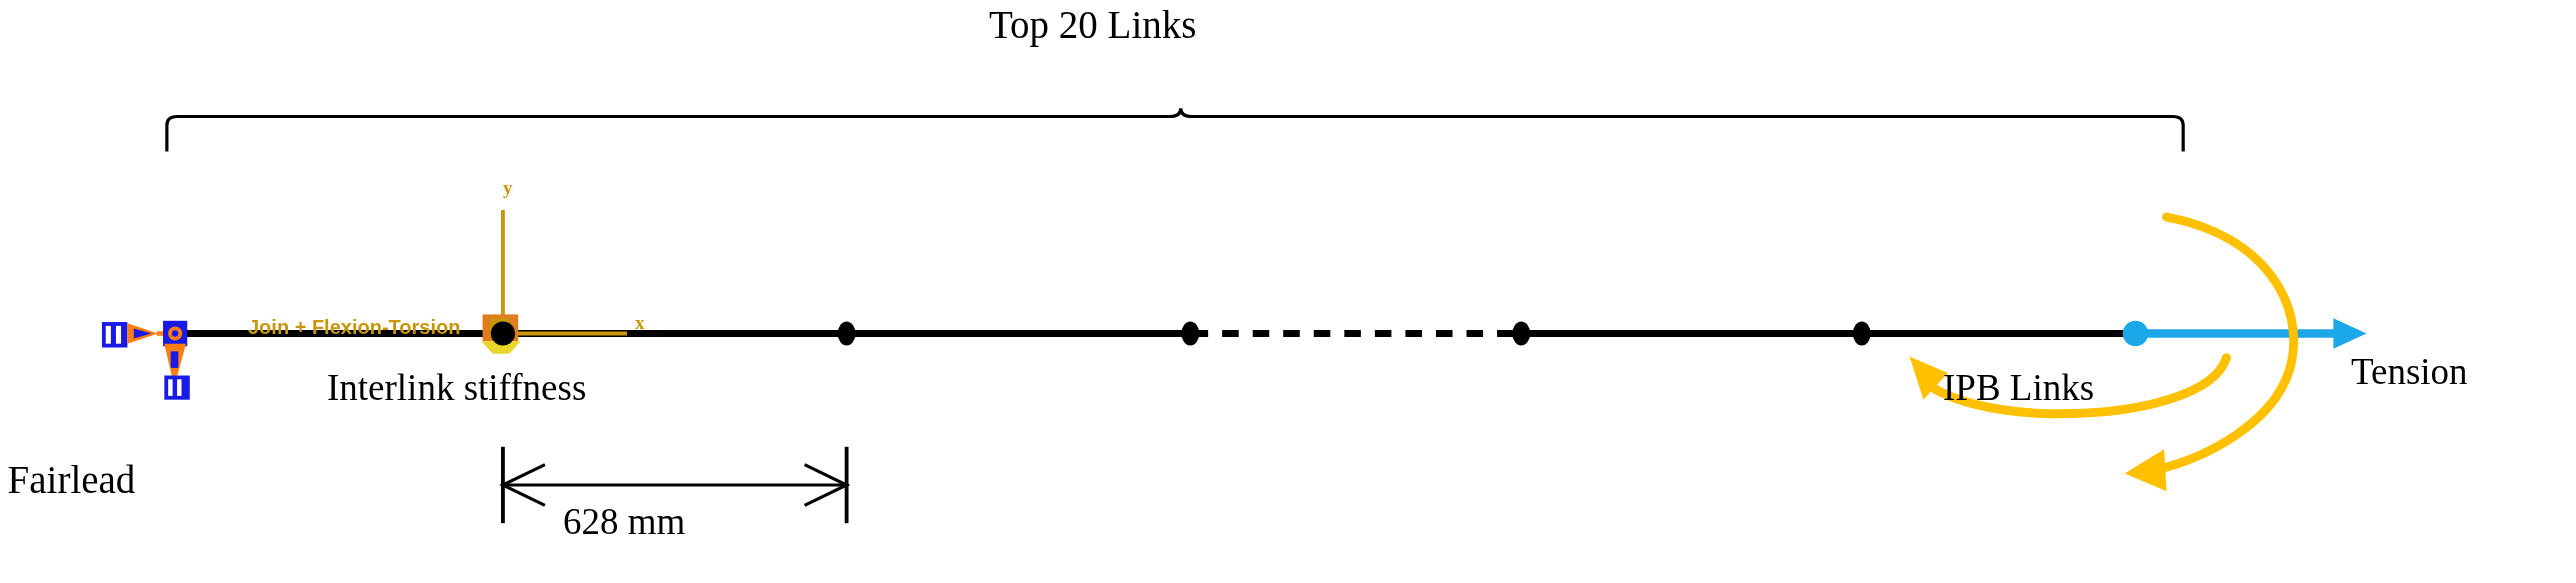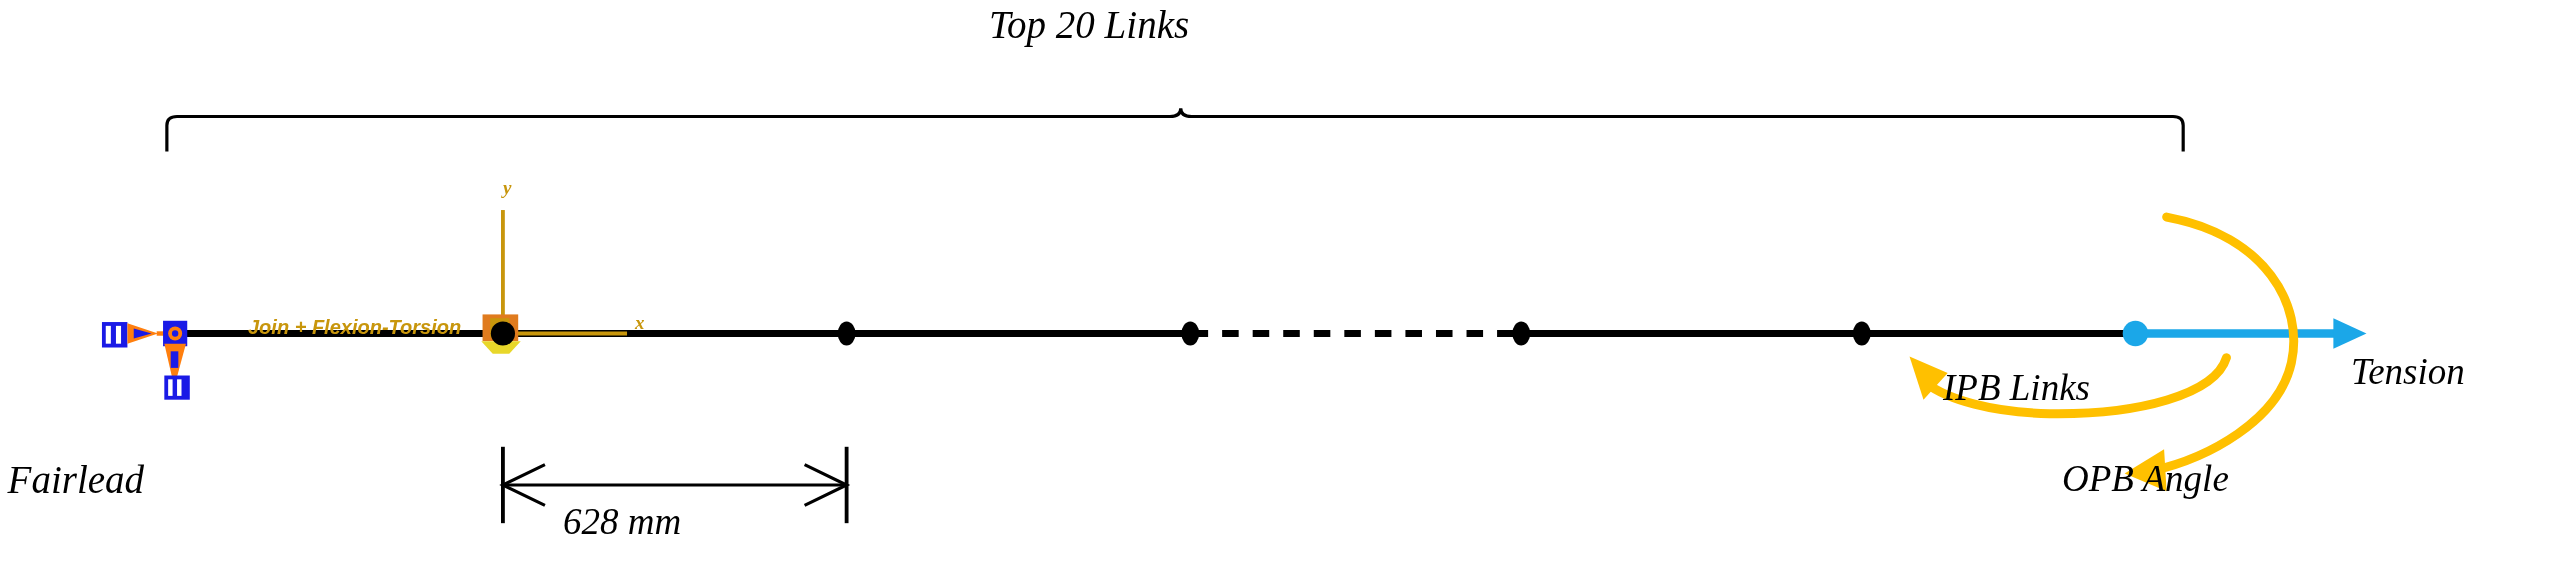--- a/index.html
+++ b/index.html
@@ -11,21 +11,20 @@
     width: 2576px;
     height: 583px;
     font-family: "Liberation Serif", "DejaVu Serif", serif;
     overflow: hidden;
   }
   #canvas {
     position: relative;
     width: 2576px;
     height: 583px;
     background: #ffffff;
-    font-style: italic;
   }
   svg.layer {
     position: absolute;
     top: 0;
     left: 0;
     width: 2576px;
     height: 583px;
   }
   .lbl {
     position: absolute;
@@ -162,28 +161,28 @@
                C 3130 648 3060 628 3026 602" fill="none" stroke="#FFC000" stroke-width="14" stroke-linecap="round"></path>
       <path d="M 3060 586 L 3000 560 L 3022 628 Z" fill="#FFC000"></path>
     </g>
 
   </svg>
 
   <div class="lbl lbl-title">Top 20 Links</div>
 
   <div class="lbl lbl-fairlead">Fairlead</div>
 
+  <div class="lbl lbl-interlink">Interlink stiffness</div>
 
   <div class="lbl-joint" style="color:#C8960C;">Join + Flexion-Torsion</div>
 
   <div class="lbl lbl-dim">628 mm</div>
 
   <div class="lbl lbl-ipb">IPB Links</div>
 
-  <div class="lbl lbl-opb">OPB Angle</div>
 
   <div class="lbl lbl-tension">Tension</div>
 
   <div class="axis-lbl lbl-axis-y" style="color:#C8960C;">y</div>
 
   <div class="axis-lbl lbl-axis-x" style="color:#C8960C;">x</div>
 
 </div>
 
 

